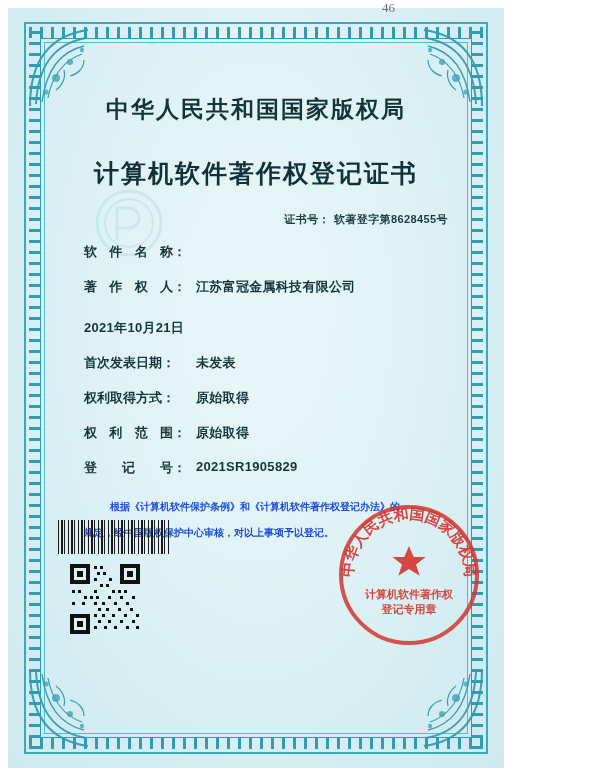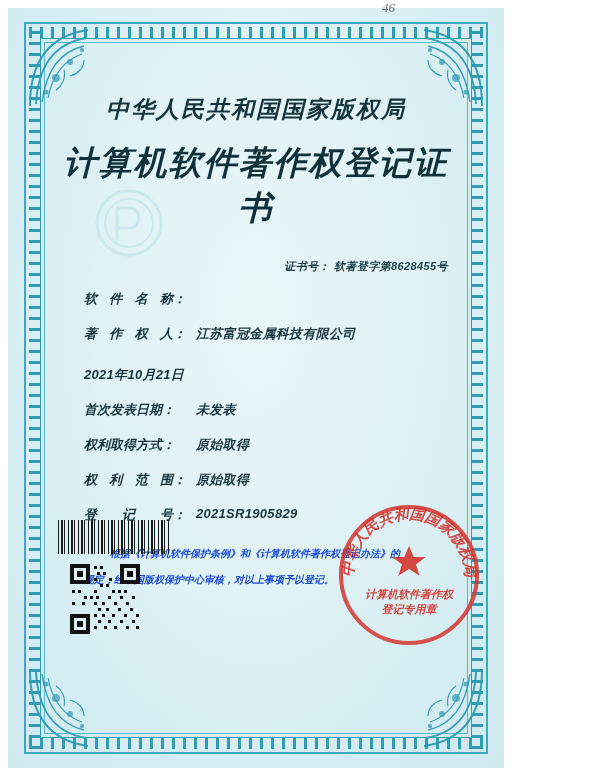--- a/index.html
+++ b/index.html
@@ -13,21 +13,20 @@
     font-family: "Liberation Sans", sans-serif;
     overflow: hidden;
   }
 
   #certificate {
     position: relative;
     width: 512px;
     height: 776px;
     background: #ffffff;
     box-sizing: border-box;
-    font-style: italic;
   }
 
   
   .paper {
     position: absolute;
     left: 8px;
     top: 8px;
     right: 8px;
     bottom: 8px;
     background:
@@ -116,29 +115,29 @@
   }
   .title-1 {
     font-family: "Liberation Serif", serif;
     font-size: 23px;
     font-weight: bold;
     letter-spacing: 2px;
     color: #14333b;
   }
   .title-2 {
     font-family: "Liberation Serif", serif;
-    font-size: 33px;
+    font-size: 25px;
     font-weight: bold;
     letter-spacing: 2px;
     color: #11313a;
-    margin-top: 16px;
+    margin-top: 32px;
   }
 
   .cert-no {
-    margin-top: 28px;
+    margin-top: 22px;
     text-align: right;
     padding-right: 8px;
     font-size: 11px;
     color: #1b3c45;
     font-weight: bold;
     letter-spacing: 0.4px;
   }
   .cert-no .label { margin-right: 4px; }
 
   .fields {

